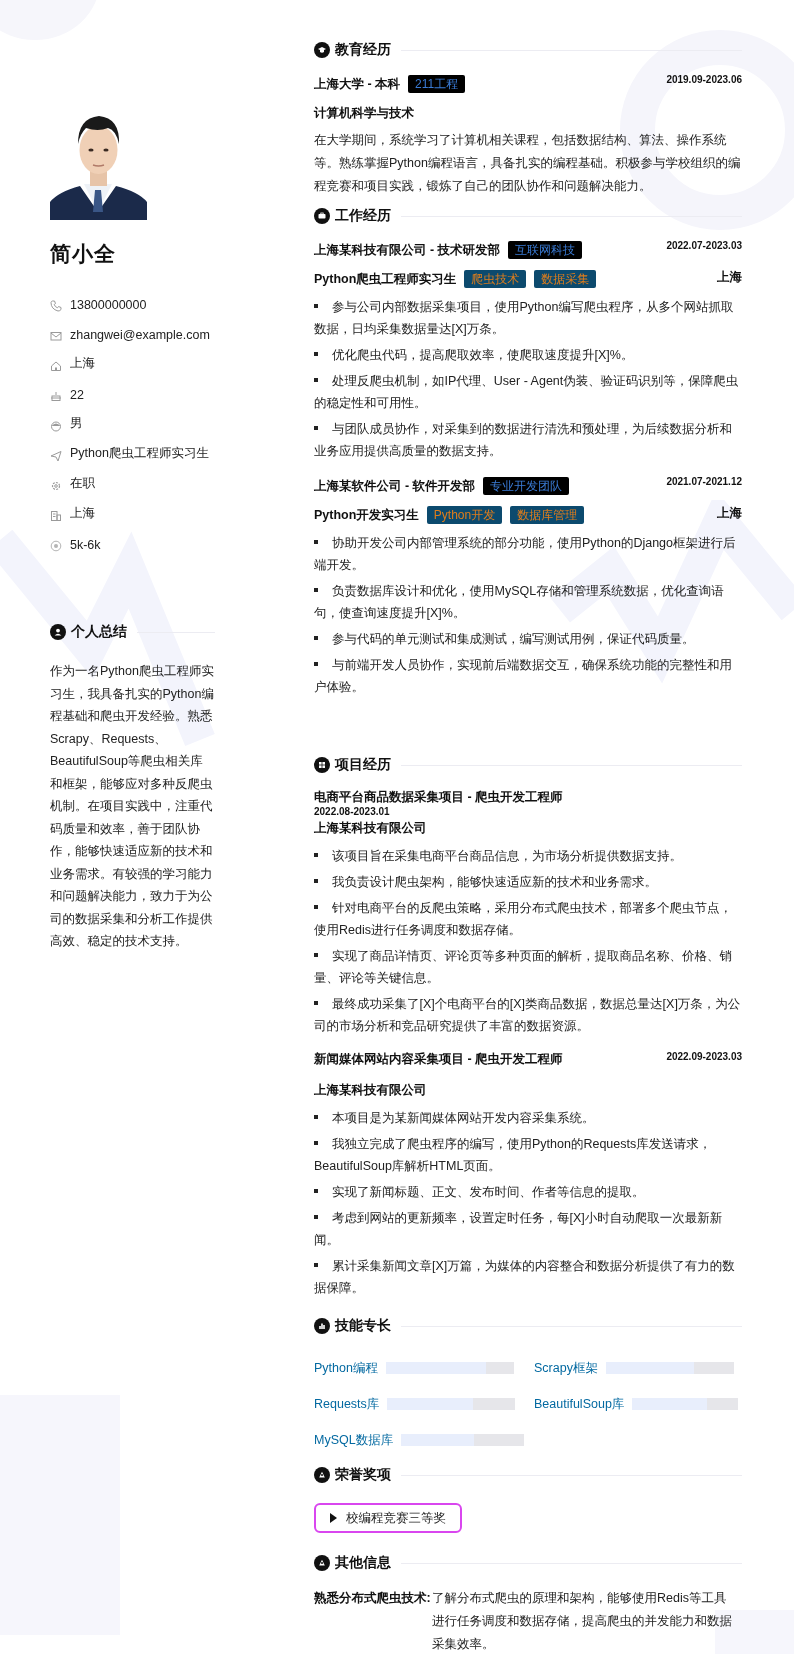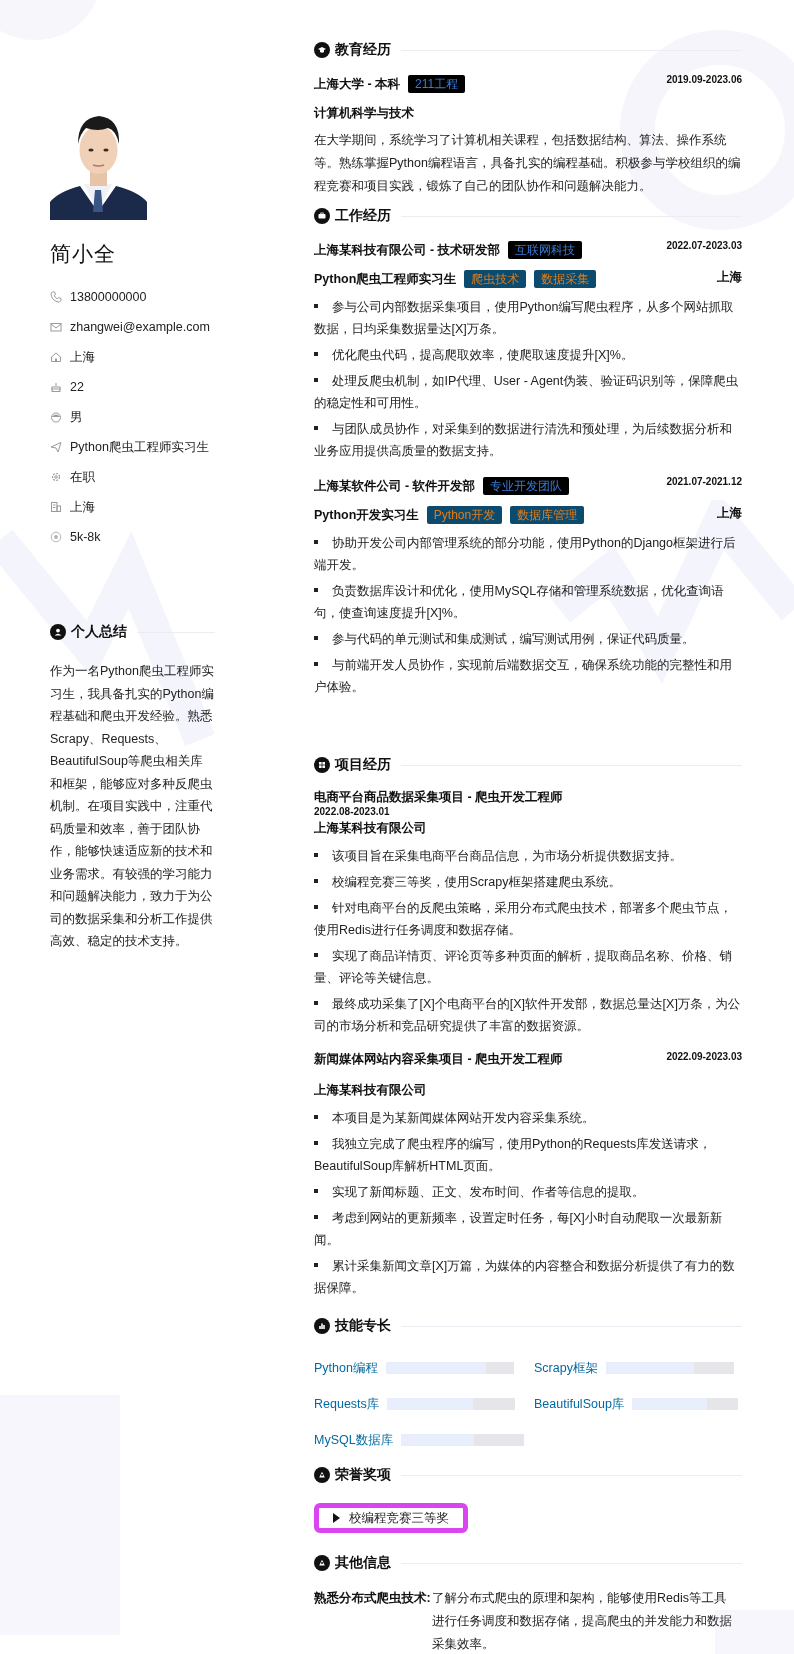--- a/index.html
+++ b/index.html
@@ -8,23 +8,23 @@
 
   .bg-deco { position: absolute; pointer-events: none; z-index: 0; }
   .deco-circle-tl { left: -30px; top: -80px; width: 130px; height: 120px; border-radius: 50%; background: #f6f6fb; }
   .deco-ring-r { left: 620px; top: 30px; width: 200px; height: 200px; border-radius: 50%; border: 35px solid #f5f5fb; }
   .deco-rect-bl { left: 0; top: 1395px; width: 120px; height: 240px; background: #f6f6fc; }
   .deco-rect-br { left: 715px; top: 1610px; width: 79px; height: 44px; background: #f6f6fc; }
   .deco-zig { left: 0; top: 500px; width: 794px; height: 260px; }
 
   .sidebar { position: absolute; left: 50px; top: 0; width: 165px; z-index: 1; }
   .avatar { position: absolute; top: 100px; left: 0; width: 97px; height: 120px; background: #fff; overflow: hidden; }
-  .name { position: absolute; top: 240px; left: 0; font-size: 21px; font-weight: normal; color: #111; letter-spacing: 1px; text-align: center; }
+  .name { position: absolute; top: 240px; left: 0; font-size: 21px; font-weight: bold; color: #111; letter-spacing: 1px; text-align: center; }
   .info-list { position: absolute; top: 282px; left: 0; width: 180px; }
-  .info-item { display: flex; align-items: center; height: 30px; font-size: 12.5px; color: #222; }
+  .info-item { display: flex; align-items: flex-end; height: 30px; font-size: 12.5px; color: #222; }
   .info-item .ic { width: 12px; height: 12px; margin-right: 8px; color: #999; display: inline-flex; align-items: center; justify-content: center; }
   .info-item .ic svg { width: 12px; height: 12px; }
 
   .summary-head { position: absolute; top: 622px; left: 0; width: 165px; display: flex; align-items: center; }
   .summary-text { position: absolute; top: 660px; left: 0; width: 165px; font-size: 12.5px; line-height: 22.5px; color: #222; }
 
   .sec-head { display: flex; align-items: center; height: 20px; }
   .sec-icon { width: 16px; height: 16px; border-radius: 50%; background: #111; margin-right: 5px; display: inline-flex; align-items: center; justify-content: center; flex-shrink: 0; }
   .sec-icon svg { width: 10px; height: 10px; }
   .sec-title { font-size: 14px; font-weight: bold; color: #111; white-space: nowrap; }
@@ -43,21 +43,21 @@
   .bullets { list-style: none; }
   .bullets li { font-size: 12.5px; line-height: 22px; color: #222; margin-bottom: 4px; position: relative; }
   .bullets li .dot { display: inline-block; width: 4px; height: 4px; background: #222; margin-right: 14px; vertical-align: middle; position: relative; top: -2px; }
 
   .skills { display: grid; grid-template-columns: 220px 208px; row-gap: 16px; }
   .skill { display: flex; align-items: center; height: 20px; }
   .skill-name { font-size: 12.5px; color: #0369a1; white-space: nowrap; margin-right: 8px; }
   .skill-bar { height: 12px; background: #e6e6ea; position: relative; }
   .skill-fill { position: absolute; left: 0; top: 0; height: 12px; background: #e8eefc; }
 
-  .award-btn { display: inline-flex; align-items: center; height: 30px; padding: 0 14px 0 14px; border: 5px solid #d946ef; border-radius: 6px; background: #fff; font-size: 12.5px; color: #222; }
+  .award-btn { display: inline-flex; align-items: center; height: 30px; padding: 0 14px 0 14px; border: 2px solid #d946ef; border-radius: 6px; background: #fff; font-size: 12.5px; color: #222; }
   .award-btn .tri { width: 0; height: 0; border-left: 7px solid #111; border-top: 5px solid transparent; border-bottom: 5px solid transparent; margin-right: 9px; }
 
   .other-row { display: flex; }
   .other-label { font-size: 12.5px; font-weight: bold; color: #111; white-space: nowrap; width: 118px; line-height: 23px; }
   .other-text { font-size: 12.5px; color: #222; line-height: 23px; width: 300px; }
 </style>
 </head>
 <body>
 
 <div class="bg-deco deco-circle-tl"></div>
@@ -160,21 +160,21 @@
         </span>
       <span>上海</span>
     </div>
     <div class="info-item">
       <span class="ic">
           <svg viewBox="0 0 12 12">
             <circle cx="6" cy="6" r="4.8" fill="none" stroke="#b5b5b5" stroke-width="1"></circle>
             <circle cx="6" cy="6" r="2" fill="#b5b5b5"></circle>
           </svg>
         </span>
-      <span>5k-8k</span>
+      <span>5k-6k</span>
     </div>
   </div>
 
   <div class="summary-head sec-head">
     <span class="sec-icon">
         <svg viewBox="0 0 10 10">
           <circle cx="5" cy="3.6" r="1.9" fill="#fff"></circle>
           <path d="M1.6,8.6 Q5,5 8.4,8.6 Z" fill="#fff"></path>
         </svg>
       </span>
@@ -284,24 +284,24 @@
     </div>
 
     <div style="margin-top:14px;">
       <div class="row" style="height:20px;flex-direction:column;">
         <span class="title-b">电商平台商品数据采集项目 - 爬虫开发工程师</span>
         <span class="date">2022.08-2023.01</span>
       </div>
       <div class="title-b" style="margin-top:9px;height:20px;line-height:20px;">上海某科技有限公司</div>
       <ul class="bullets" style="margin-top:7px;">
         <li><span class="dot"></span><span>该项目旨在采集电商平台商品信息，为市场分析提供数据支持。</span></li>
-        <li><span class="dot"></span><span>校编程竞赛三等奖，使用Scrapy框架搭建爬虫系统。</span></li>
+        <li><span class="dot"></span><span>我负责设计爬虫架构，能够快速适应新的技术和业务需求。</span></li>
         <li><span class="dot"></span><span>针对电商平台的反爬虫策略，采用分布式爬虫技术，部署多个爬虫节点，使用Redis进行任务调度和数据存储。</span></li>
         <li><span class="dot"></span><span>实现了商品详情页、评论页等多种页面的解析，提取商品名称、价格、销量、评论等关键信息。</span></li>
-        <li><span class="dot"></span><span>最终成功采集了[X]个电商平台的[X]软件开发部，数据总量达[X]万条，为公司的市场分析和竞品研究提供了丰富的数据资源。</span></li>
+        <li><span class="dot"></span><span>最终成功采集了[X]个电商平台的[X]类商品数据，数据总量达[X]万条，为公司的市场分析和竞品研究提供了丰富的数据资源。</span></li>
       </ul>
     </div>
 
     <div style="margin-top:14px;">
       <div class="row" style="height:20px;">
         <span class="title-b">新闻媒体网站内容采集项目 - 爬虫开发工程师</span>
         <span class="date">2022.09-2023.03</span>
       </div>
       <div class="title-b" style="margin-top:9px;height:20px;line-height:20px;">上海某科技有限公司</div>
       <ul class="bullets" style="margin-top:7px;">

